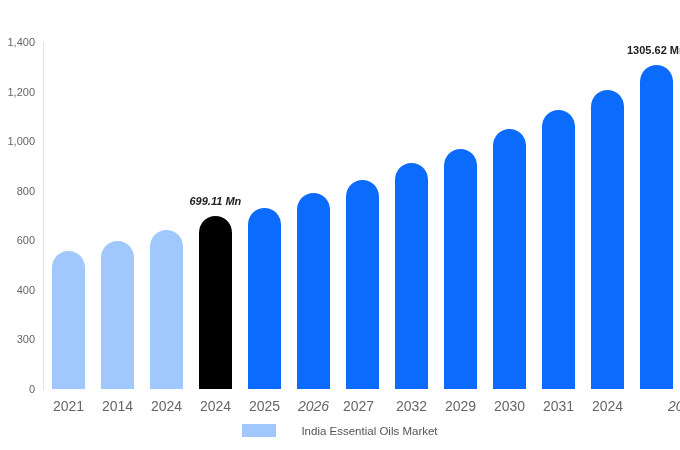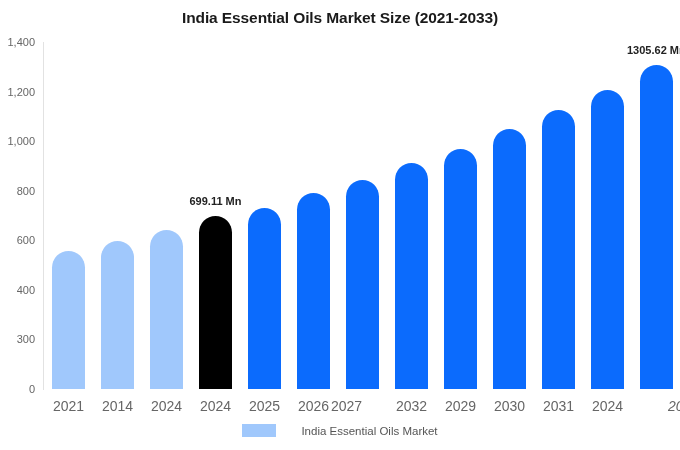--- a/index.html
+++ b/index.html
@@ -103,21 +103,20 @@
   .legend-text {
     font-size: 11.5px;
     color: #555555;
   }
 </style>
 </head>
 <body>
 
 <div id="chart-root">
 
-  <div class="chart-title">India Essential Oils Market Size (2021-2033)</div>
 
   <div id="yticks">
       <div class="ytick-wrap" style="top: 389px;">
         <div class="ytick">0</div>
       </div>
       <div class="ytick-wrap" style="top: 339.429px;">
         <div class="ytick">300</div>
       </div>
       <div class="ytick-wrap" style="top: 289.857px;">
         <div class="ytick">400</div>
@@ -156,32 +155,32 @@
       <div class="bar" title="2032: 1206" style="left: 547px; height: 298.916px; background: rgb(11, 107, 253);"></div>
       <div class="bar" title="2033: 1305.62" style="left: 596px; height: 323.607px; background: rgb(11, 107, 253);"></div>
     </div>
 
   <div id="xticks">
       <div class="xtick" style="left: 44px;">2021</div>
       <div class="xtick" style="left: 93px;">2014</div>
       <div class="xtick" style="left: 142px;">2024</div>
       <div class="xtick" style="left: 191px;">2024</div>
       <div class="xtick" style="left: 240px;">2025</div>
-      <div class="xtick" style="left: 289px;">2026</div>
-      <div class="xtick" style="left: 322px;">2027</div>
+      <div class="xtick" style="left: 289px; font-style: italic;">2026</div>
+      <div class="xtick" style="left: 334px;">2027</div>
       <div class="xtick" style="left: 387px;">2032</div>
       <div class="xtick" style="left: 436px;">2029</div>
       <div class="xtick" style="left: 485px;">2030</div>
       <div class="xtick" style="left: 534px;">2031</div>
       <div class="xtick" style="left: 583px;">2024</div>
       <div class="xtick" style="left: 659px; font-style: italic;">2033</div>
     </div>
 
   <div id="annotations">
-      <div class="bar-label" style="top: 194.721px; left: 189.5px;">699.11 Mn</div>
+      <div class="bar-label" style="top: 194.721px; left: 189.5px; font-style: italic;">699.11 Mn</div>
       <div class="bar-label" style="top: 44.3928px; left: 627px;">1305.62 Mn</div>
     </div>
 
   <div class="legend">
     <span class="legend-swatch"></span>
     <span class="legend-text">India Essential Oils Market</span>
   </div>
 
 </div>
 

